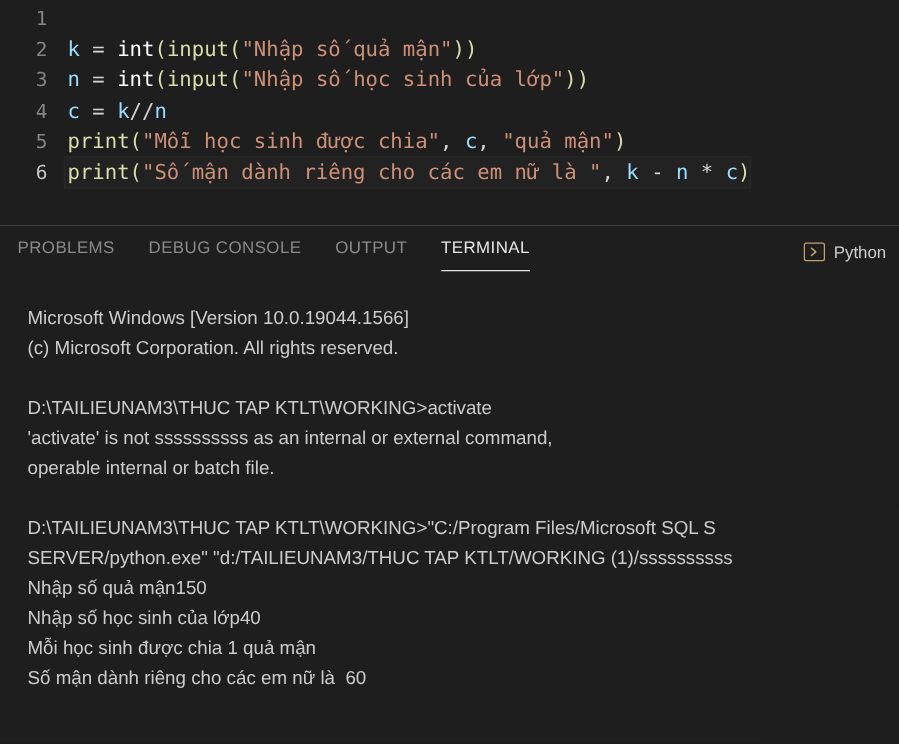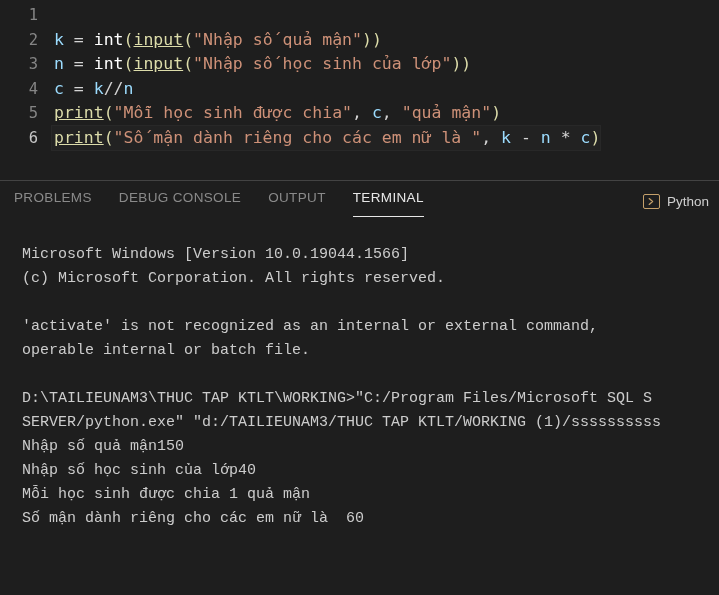--- a/index.html
+++ b/index.html
@@ -62,21 +62,21 @@
   .code-line.active .code-text-inner {
     display: inline-block;
     box-shadow: 0 0 0 1px #282828;
     background: #222222;
     margin-left: -2px;
     padding-left: 2px;
   }
 
   
   .t-var   { color: #9cdcfe; }
-  .t-fn    { color: #dcdcaa; text-decoration: underline; }
+  .t-fn    { color: #dcdcaa; }
   .t-type  { color: #ffffff; }
   .t-str   { color: #ce9178; }
   .t-punct { color: #dcdcaa; }
   .t-op    { color: #d4d4d4; }
 
   
   .divider {
     height: 1px;
     background: #434343;
     flex: 0 0 auto;
@@ -146,21 +146,21 @@
   }
 
   
   .terminal-body {
     flex: 1 1 auto;
     padding: 22px 0 0 22px;
     overflow: hidden;
     box-sizing: border-box;
   }
   .term-line {
-    font-family: Liberation Mono, monospace;
+    font-family: Liberation Sans, sans-serif;
     font-size: 15px;
     line-height: 24px;
     color: #cccccc;
     white-space: pre;
     height: 24px;
   }
   .term-line.blank { color: transparent; }
 </style>
 </head>
 <body>
@@ -195,21 +195,22 @@
             </svg>
           </span>
           <span class="picker-label">Python</span>
         </div>
       </div>
 
     <div class="terminal-body" id="terminal-body">
         <div class="term-line">Microsoft Windows [Version 10.0.19044.1566]</div>
         <div class="term-line">(c) Microsoft Corporation. All rights reserved.</div>
         <div class="term-line blank">&nbsp;</div>
-        <div class="term-line">'activate' is not recognized as an internal or external command,</div>
+        <div class="term-line">D:\TAILIEUNAM3\THUC TAP KTLT\WORKING&gt;activate</div>
+        <div class="term-line">'activate' is not ssssssssss as an internal or external command,</div>
         <div class="term-line">operable internal or batch file.</div>
         <div class="term-line blank">&nbsp;</div>
         <div class="term-line">D:\TAILIEUNAM3\THUC TAP KTLT\WORKING&gt;"C:/Program Files/Microsoft SQL S</div>
         <div class="term-line">SERVER/python.exe" "d:/TAILIEUNAM3/THUC TAP KTLT/WORKING (1)/ssssssssss</div>
         <div class="term-line">Nhập số quả mận150</div>
         <div class="term-line">Nhập số học sinh của lớp40</div>
         <div class="term-line">Mỗi học sinh được chia 1 quả mận</div>
         <div class="term-line">Số mận dành riêng cho các em nữ là  60</div>
       </div>
 

